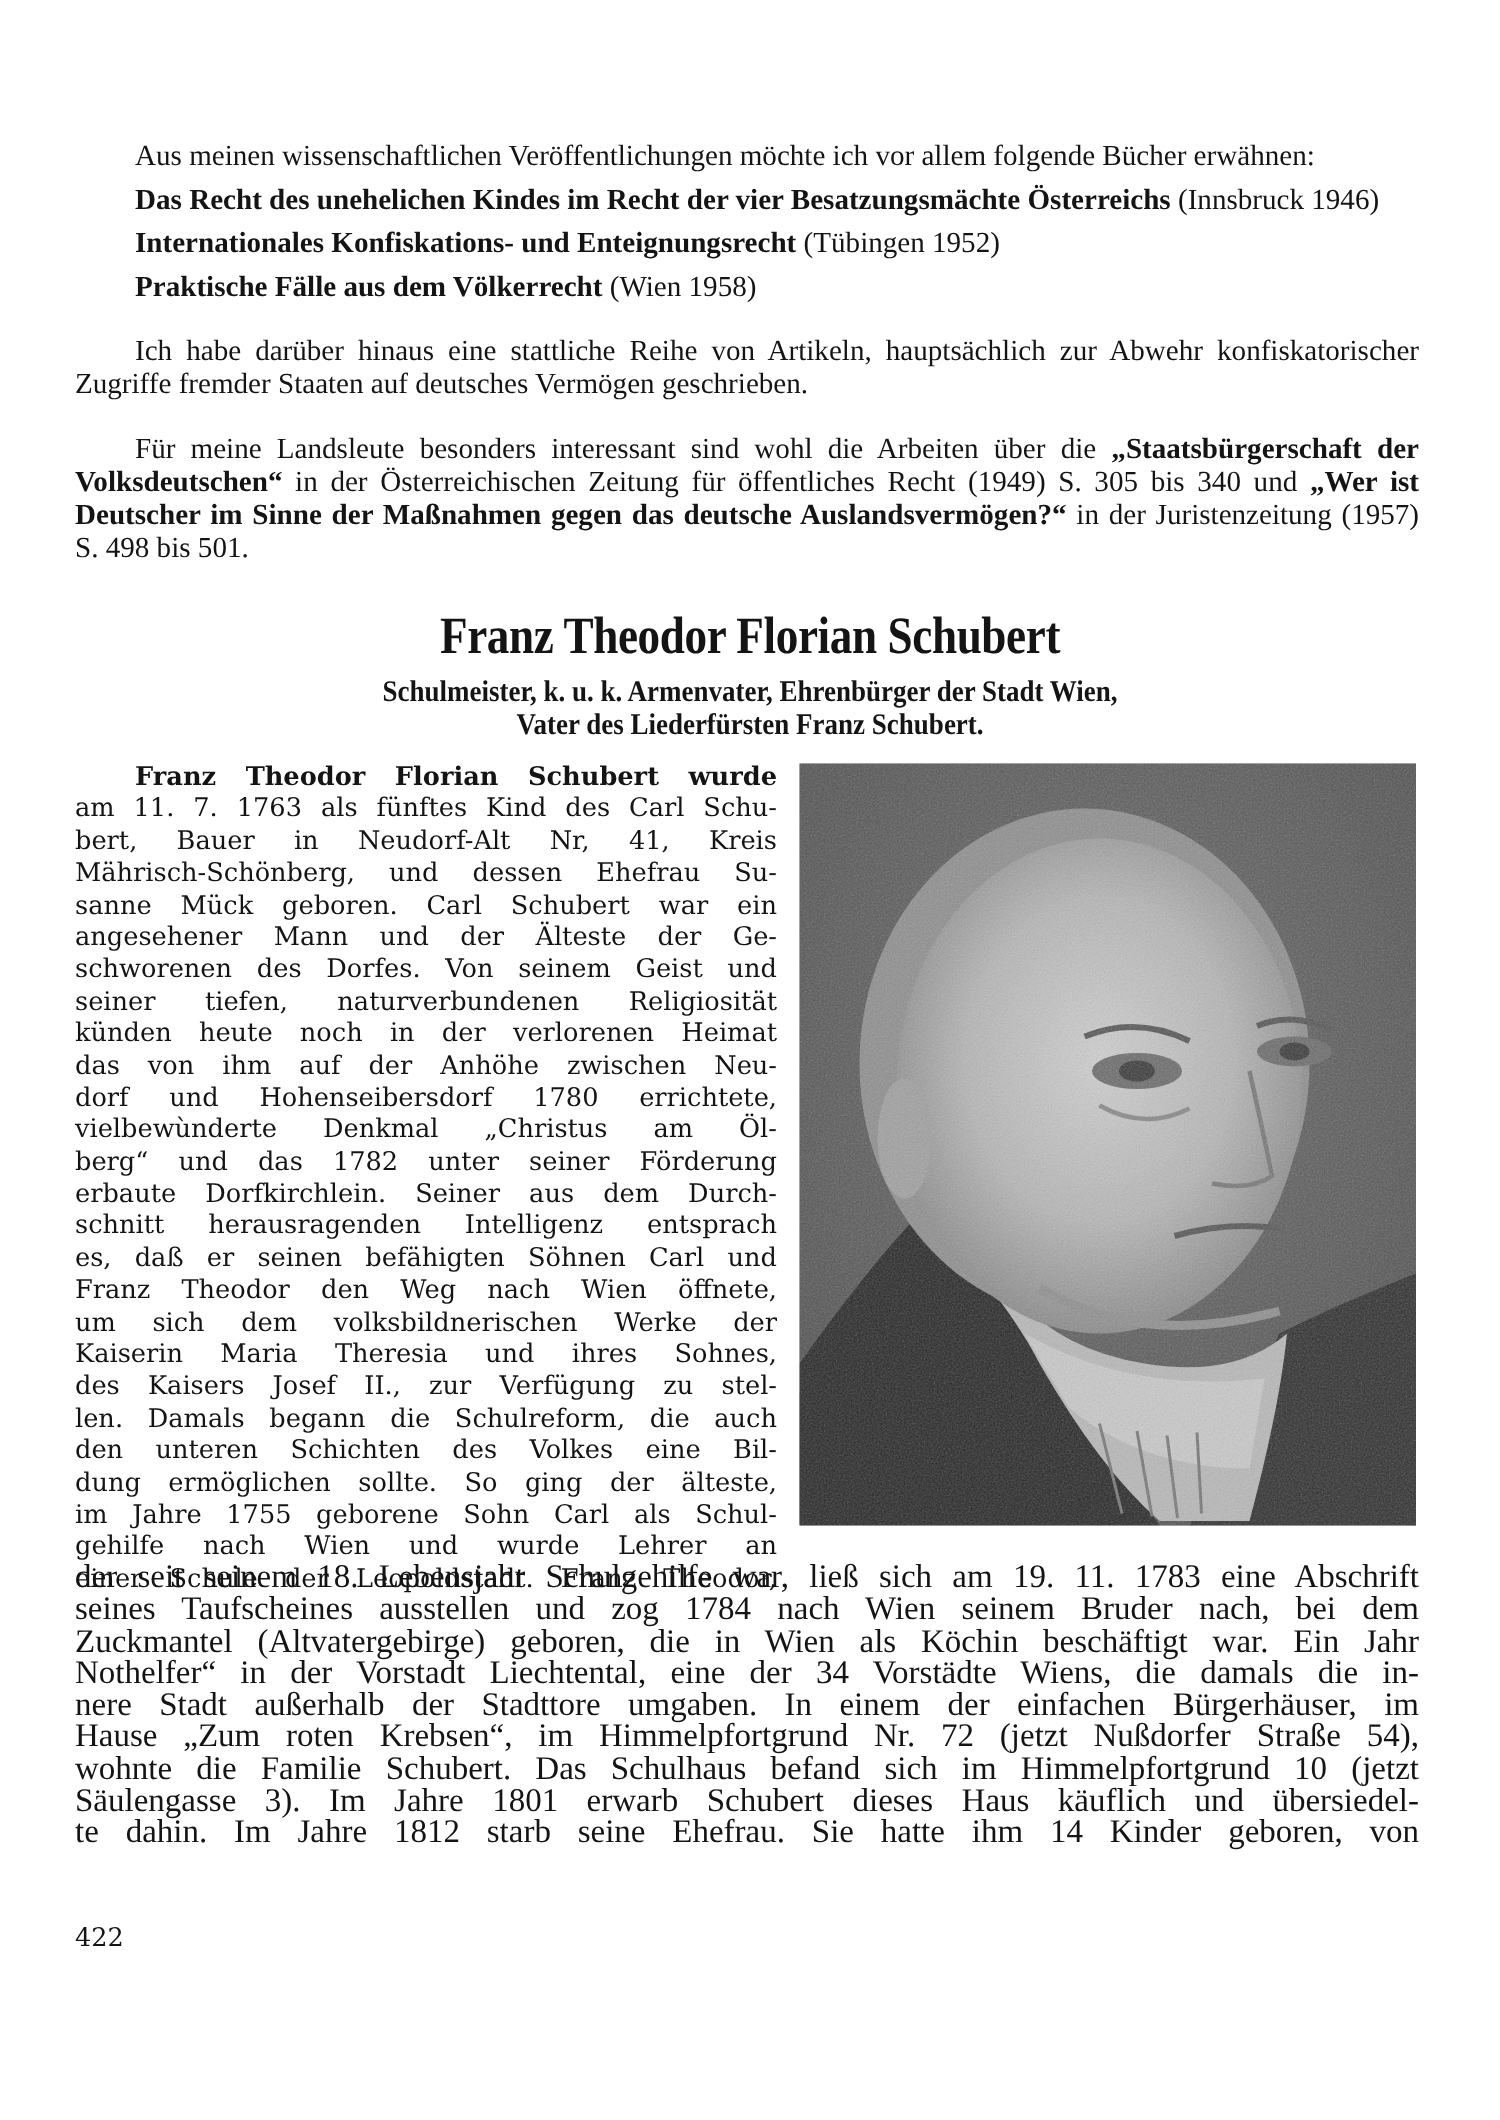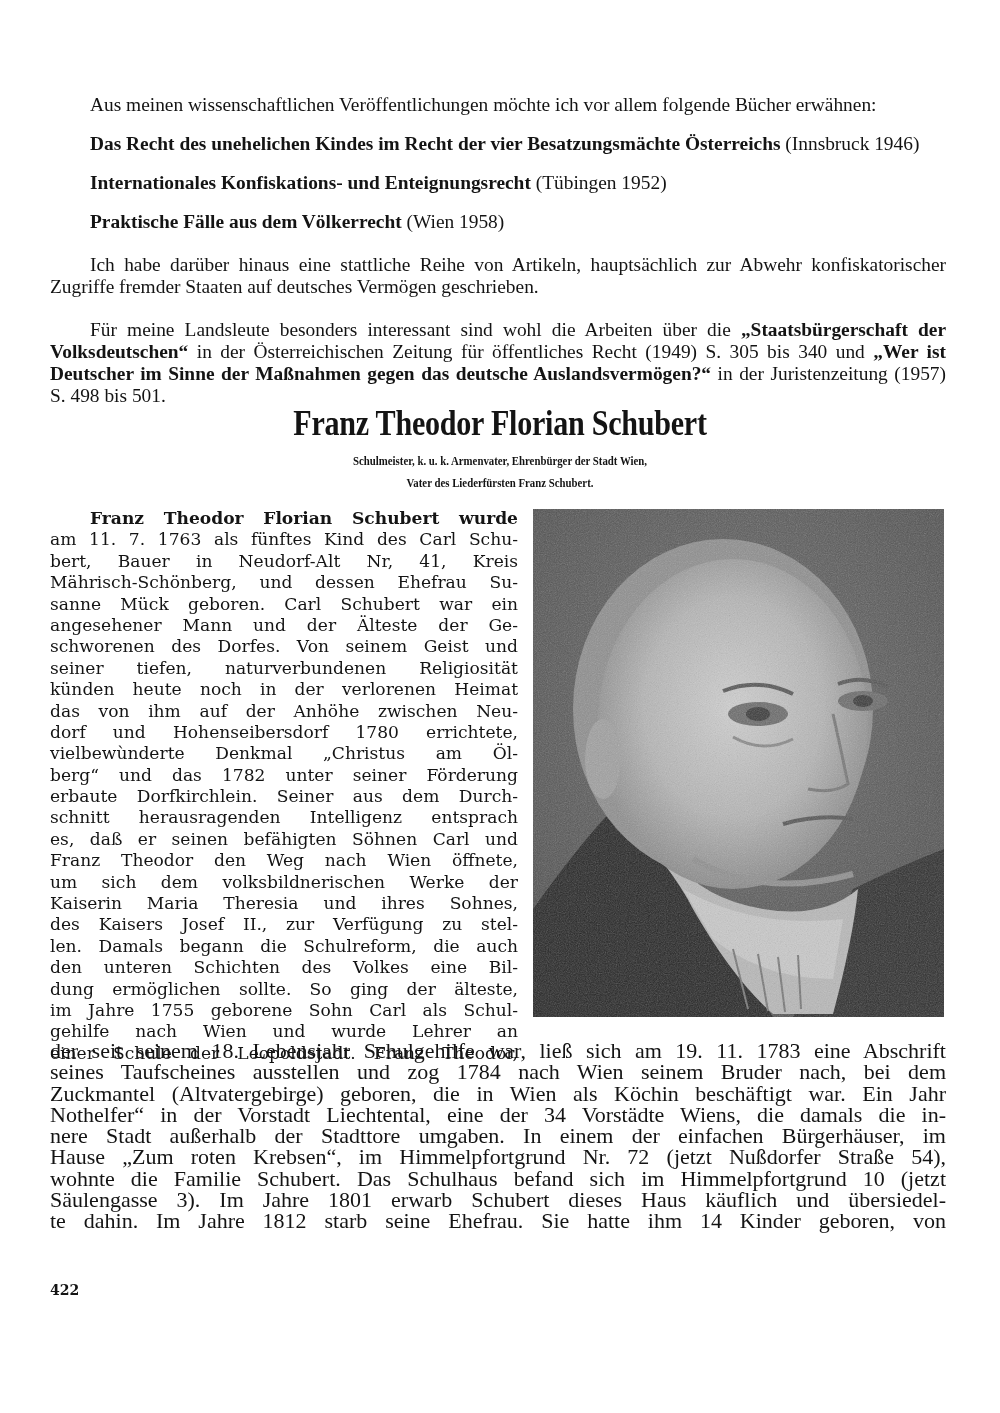--- a/index.html
+++ b/index.html
@@ -27,21 +27,21 @@
     top: 94px;
     width: 896px;
     font-family: "Liberation Serif", "DejaVu Serif", serif;
     font-size: 19.4px;
     line-height: 22px;
   }
   .top p { margin: 0; text-align: justify; }
   .top .indent { text-indent: 40px; }
   .top .gap { margin-top: 21px; }
   .top b { font-weight: bold; }
-  .top .ref { text-indent: 40px; margin-top: 17px; }
+  .top .ref { text-indent: 40px; margin-top: 7px; }
   .title {
     position: absolute;
     left: 0;
     width: 1000px;
     top: 404px;
     text-align: center;
     font-family: "Liberation Serif", "DejaVu Serif", serif;
     font-size: 35px;
     font-weight: bold;
     letter-spacing: -0.3px;
@@ -49,21 +49,21 @@
     transform-origin: 50% 50%;
   }
   .subtitle {
     position: absolute;
     left: 0;
     width: 1000px;
     top: 450px;
     text-align: center;
     font-family: "Liberation Serif", "DejaVu Serif", serif;
     font-weight: bold;
-    font-size: 12px;
+    font-size: 20px;
     line-height: 22px;
   }
   .subtitle div { transform: scaleX(0.9); transform-origin: 50% 50%; }
 
   
   .column {
     position: absolute;
     left: 50px;
     top: 508px;
     width: 468px;
@@ -104,22 +104,22 @@
     white-space: nowrap;
     text-align: justify;
     text-align-last: justify;
     height: 21.3px;
   }
   .page-number {
     position: absolute;
     left: 50px;
     top: 1282px;
     font-family: "DejaVu Serif", "Liberation Serif", serif;
-    font-size: 14px;
-    font-weight: bold;
+    font-size: 17px;
+    font-weight: normal;
   }
 </style>
 </head>
 <body>
 
 <div class="page">
 
   <div class="top">
     <p class="indent">Aus meinen wissenschaftlichen Veröffentlichungen möchte ich vor allem folgende Bücher erwähnen:</p>
     <p class="ref">

